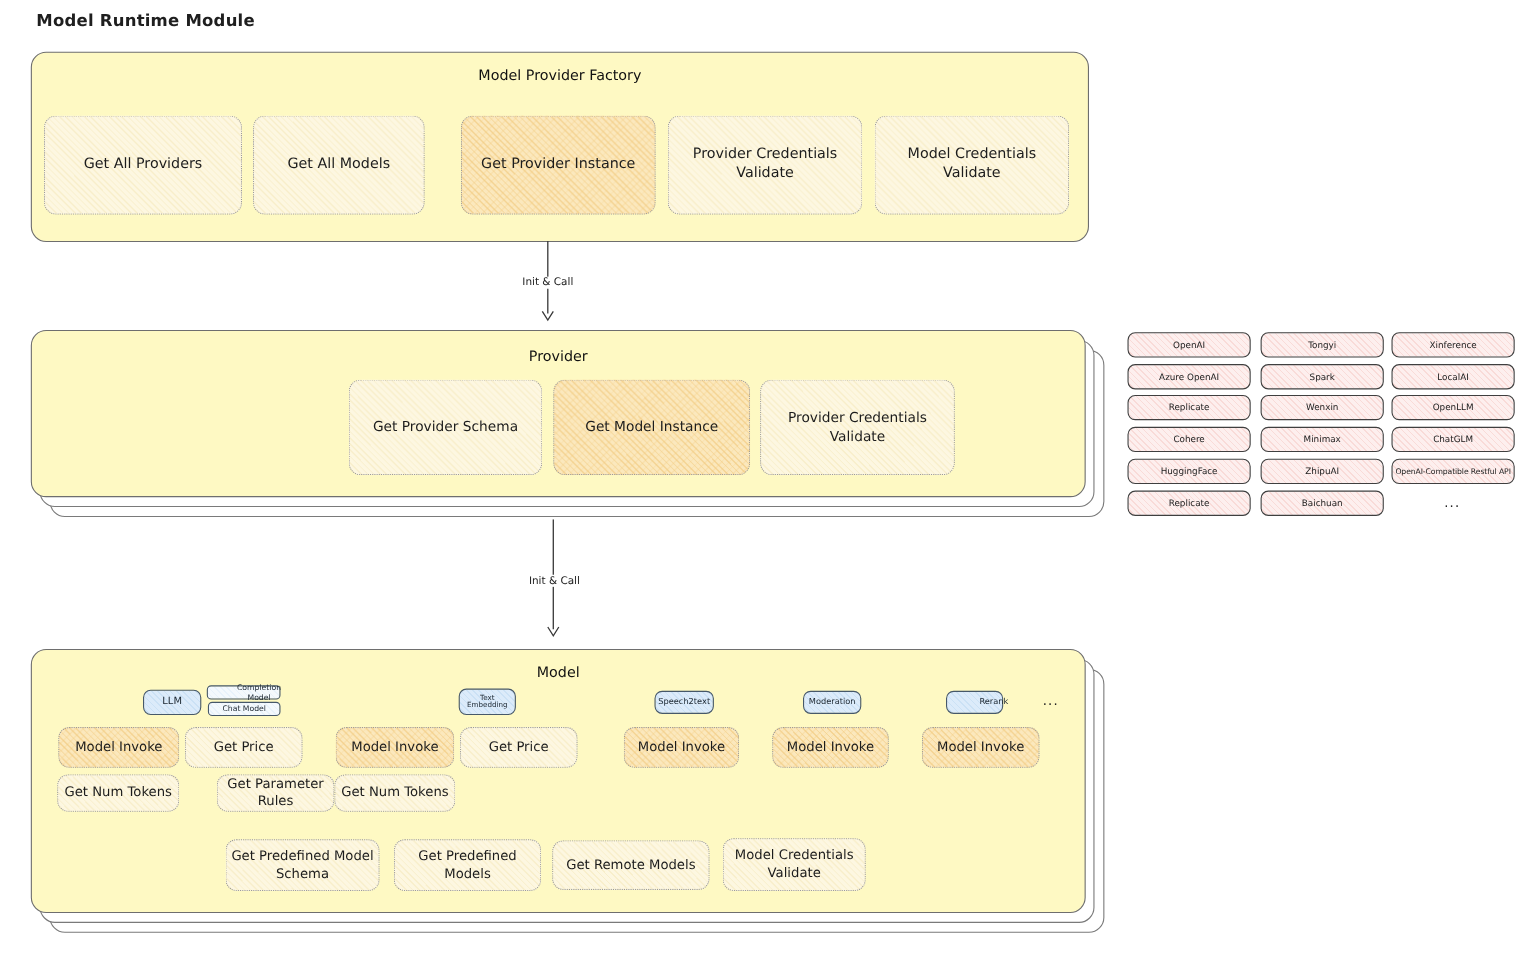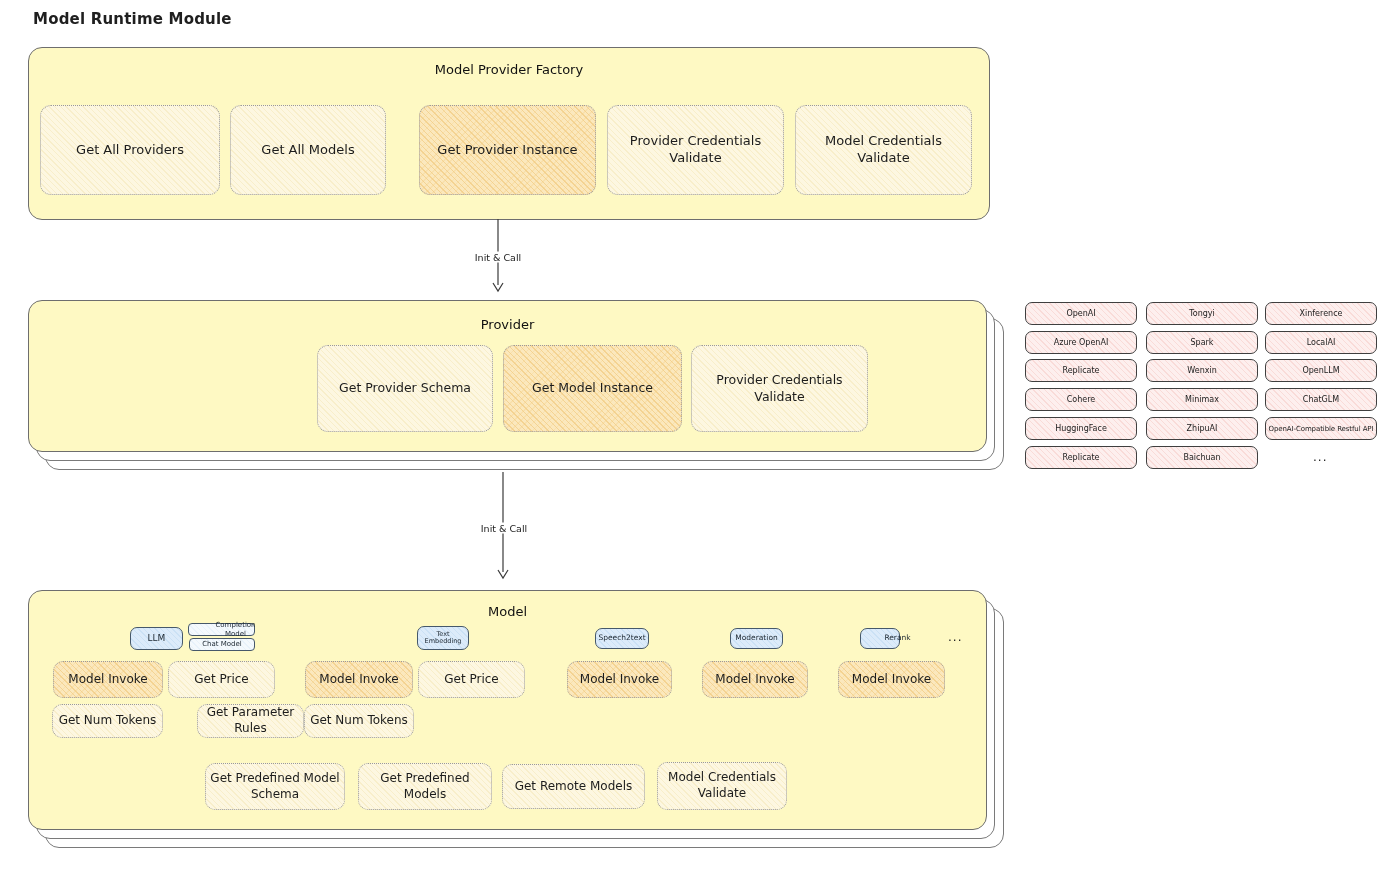--- a/index.html
+++ b/index.html
@@ -130,21 +130,21 @@
   <div class="frame" style="left:28px;top:590px;width:957px;height:238px;">
     <div class="frame-title" style="top:13px;">Model</div>
   </div>
 
   <div class="tag z-top" style="left:130px;top:627px;width:53px;height:23px;font-size:9px;">LLM</div>
   <div class="tag tiny z-top" style="left:188px;top:623px;width:67px;height:13px;padding-left:28px;">Completion Model</div>
   <div class="tag tiny z-top" style="left:189px;top:638px;width:66px;height:13px;">Chat Model</div>
   <div class="tag z-top" style="left:380px;top:626px;width:52px;height:24px;font-size:6.5px;padding:1px 6px;margin-left:37px;">Text Embedding</div>
   <div class="tag z-top" style="left:595px;top:628px;width:54px;height:21px;">Speech2text</div>
   <div class="tag z-top" style="left:730px;top:628px;width:53px;height:21px;">Moderation</div>
-  <div class="tag z-top" style="left:860px;top:628px;width:40px;height:21px;padding-left:35px;">Rerank</div>
+  <div class="tag z-top" style="left:860px;top:628px;width:52px;height:21px;padding-left:35px;">Rerank</div>
   <div class="more-dots z-top" style="left:948px;top:630px;">...</div>
 
   <div class="op sm z-top hatch-orange" style="left:53px;top:661px;width:110px;height:37px;">Model Invoke</div>
   <div class="op sm z-top hatch-cream" style="left:168px;top:661px;width:107px;height:37px;">Get Price</div>
   <div class="op sm z-top hatch-orange" style="left:305px;top:661px;width:108px;height:37px;">Model Invoke</div>
   <div class="op sm z-top hatch-cream" style="left:418px;top:661px;width:107px;height:37px;">Get Price</div>
   <div class="op sm z-top hatch-orange" style="left:567px;top:661px;width:105px;height:37px;">Model Invoke</div>
   <div class="op sm z-top hatch-orange" style="left:702px;top:661px;width:106px;height:37px;">Model Invoke</div>
   <div class="op sm z-top hatch-orange" style="left:838px;top:661px;width:107px;height:37px;">Model Invoke</div>
 

